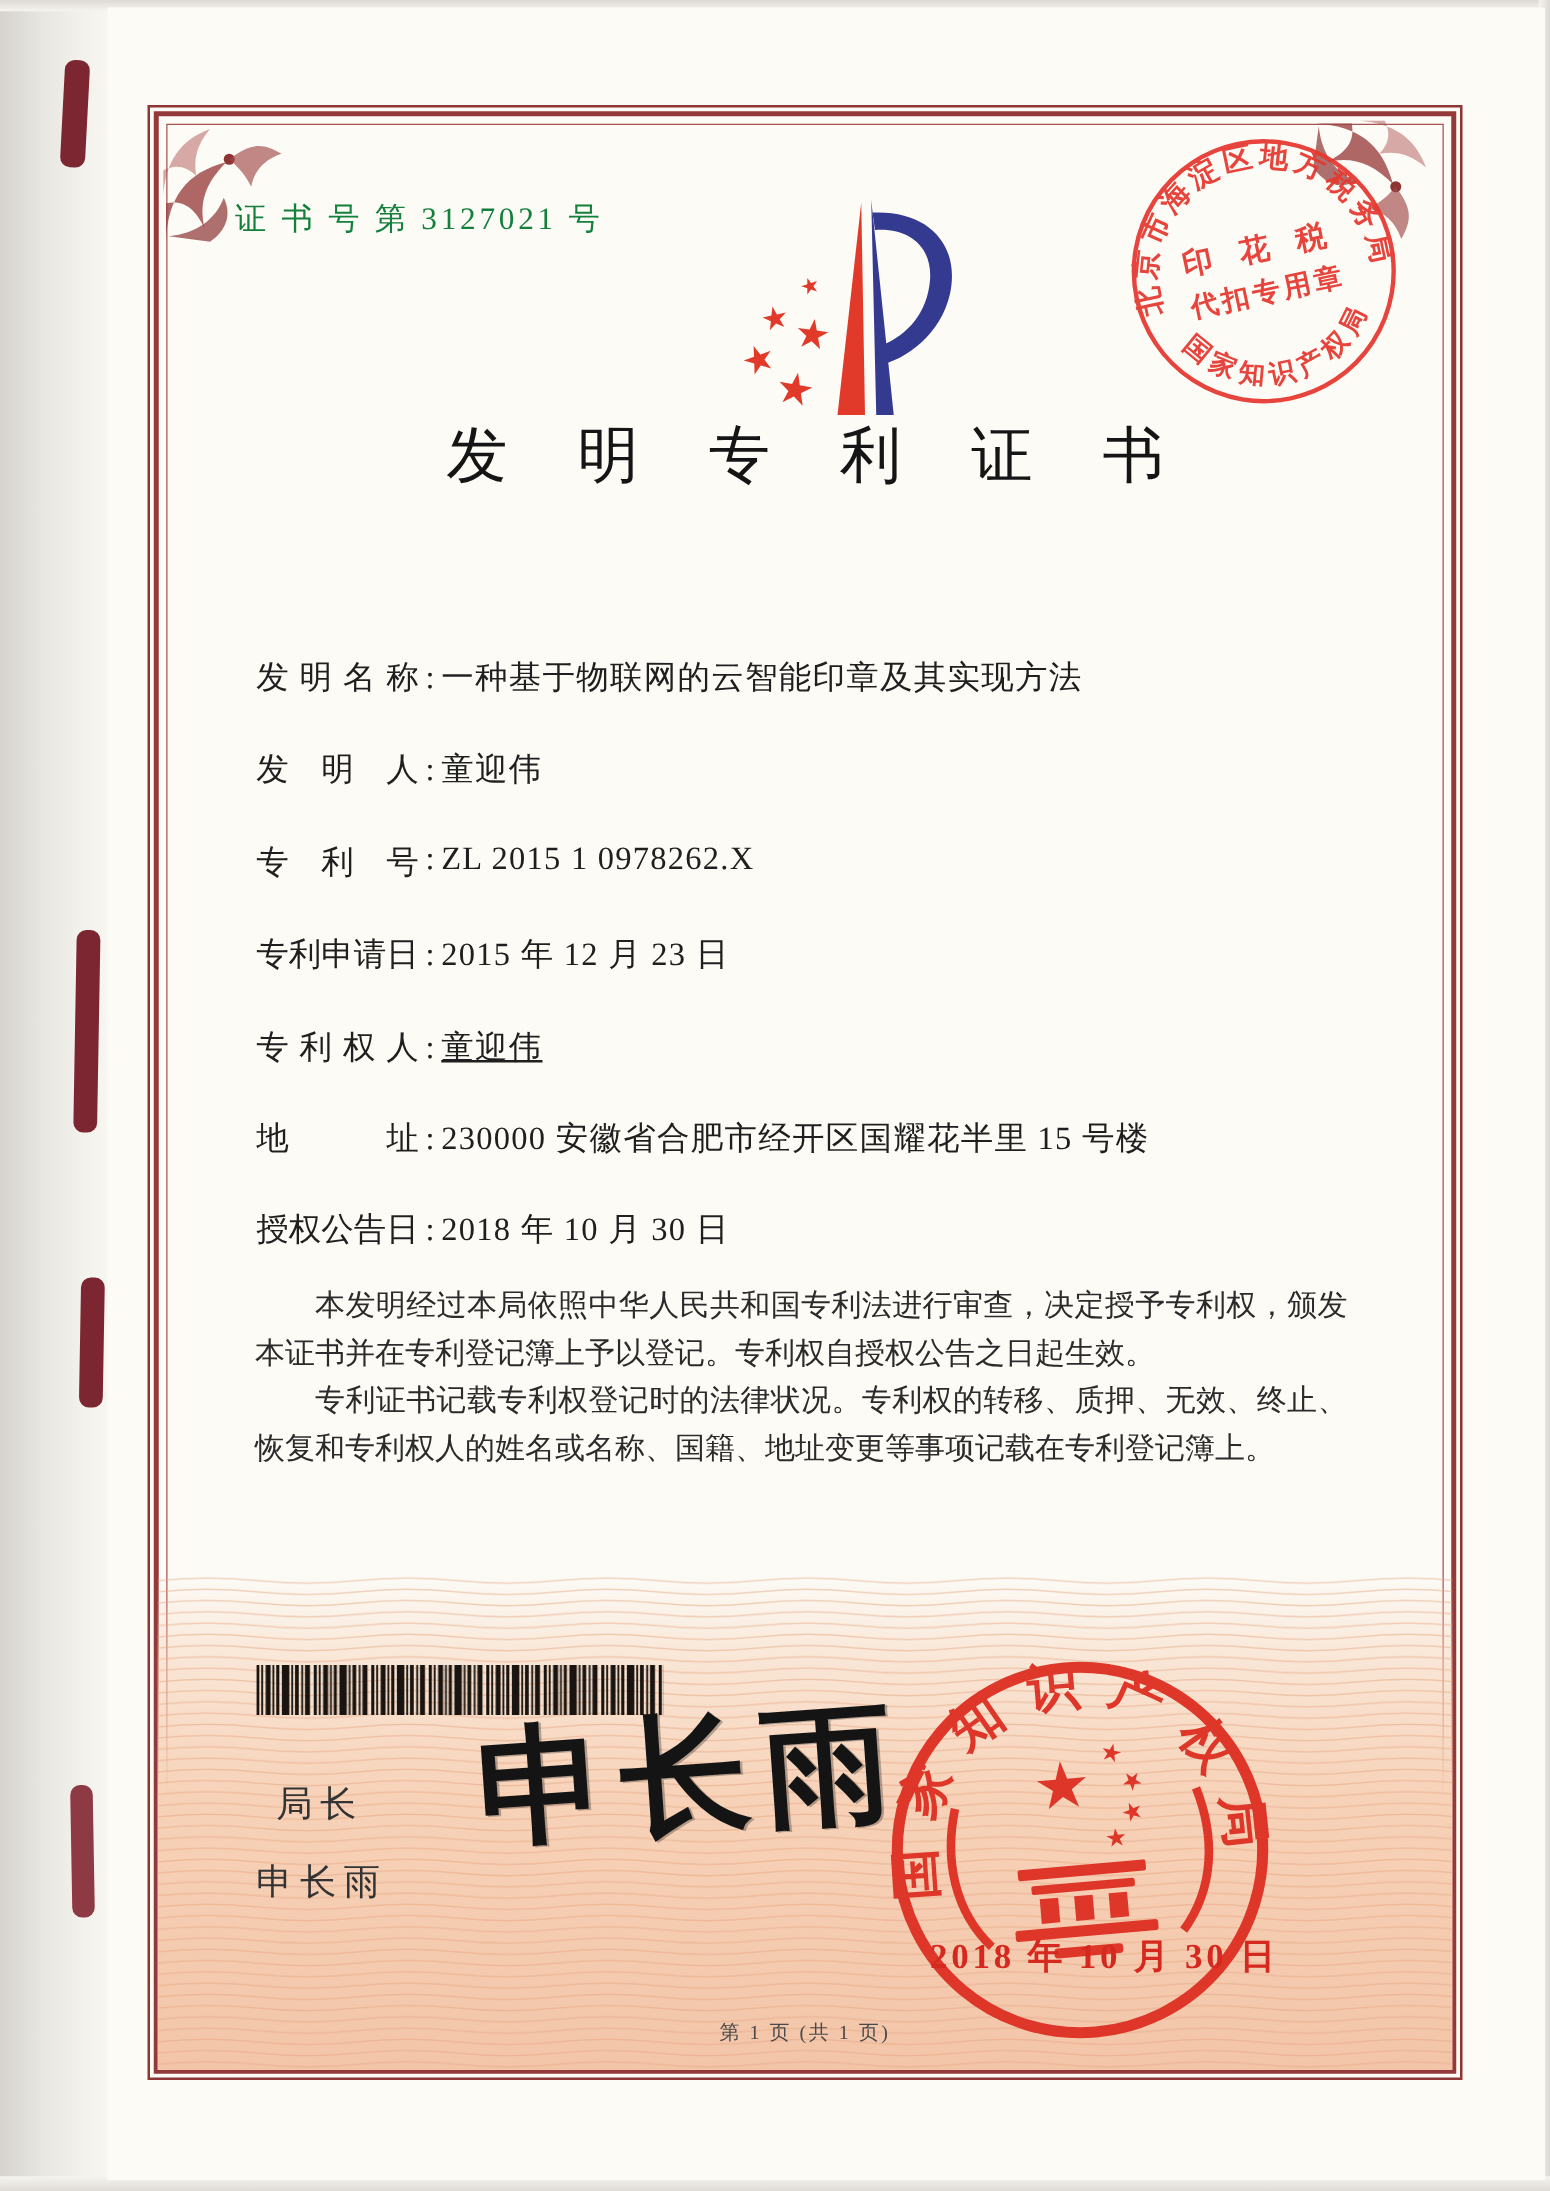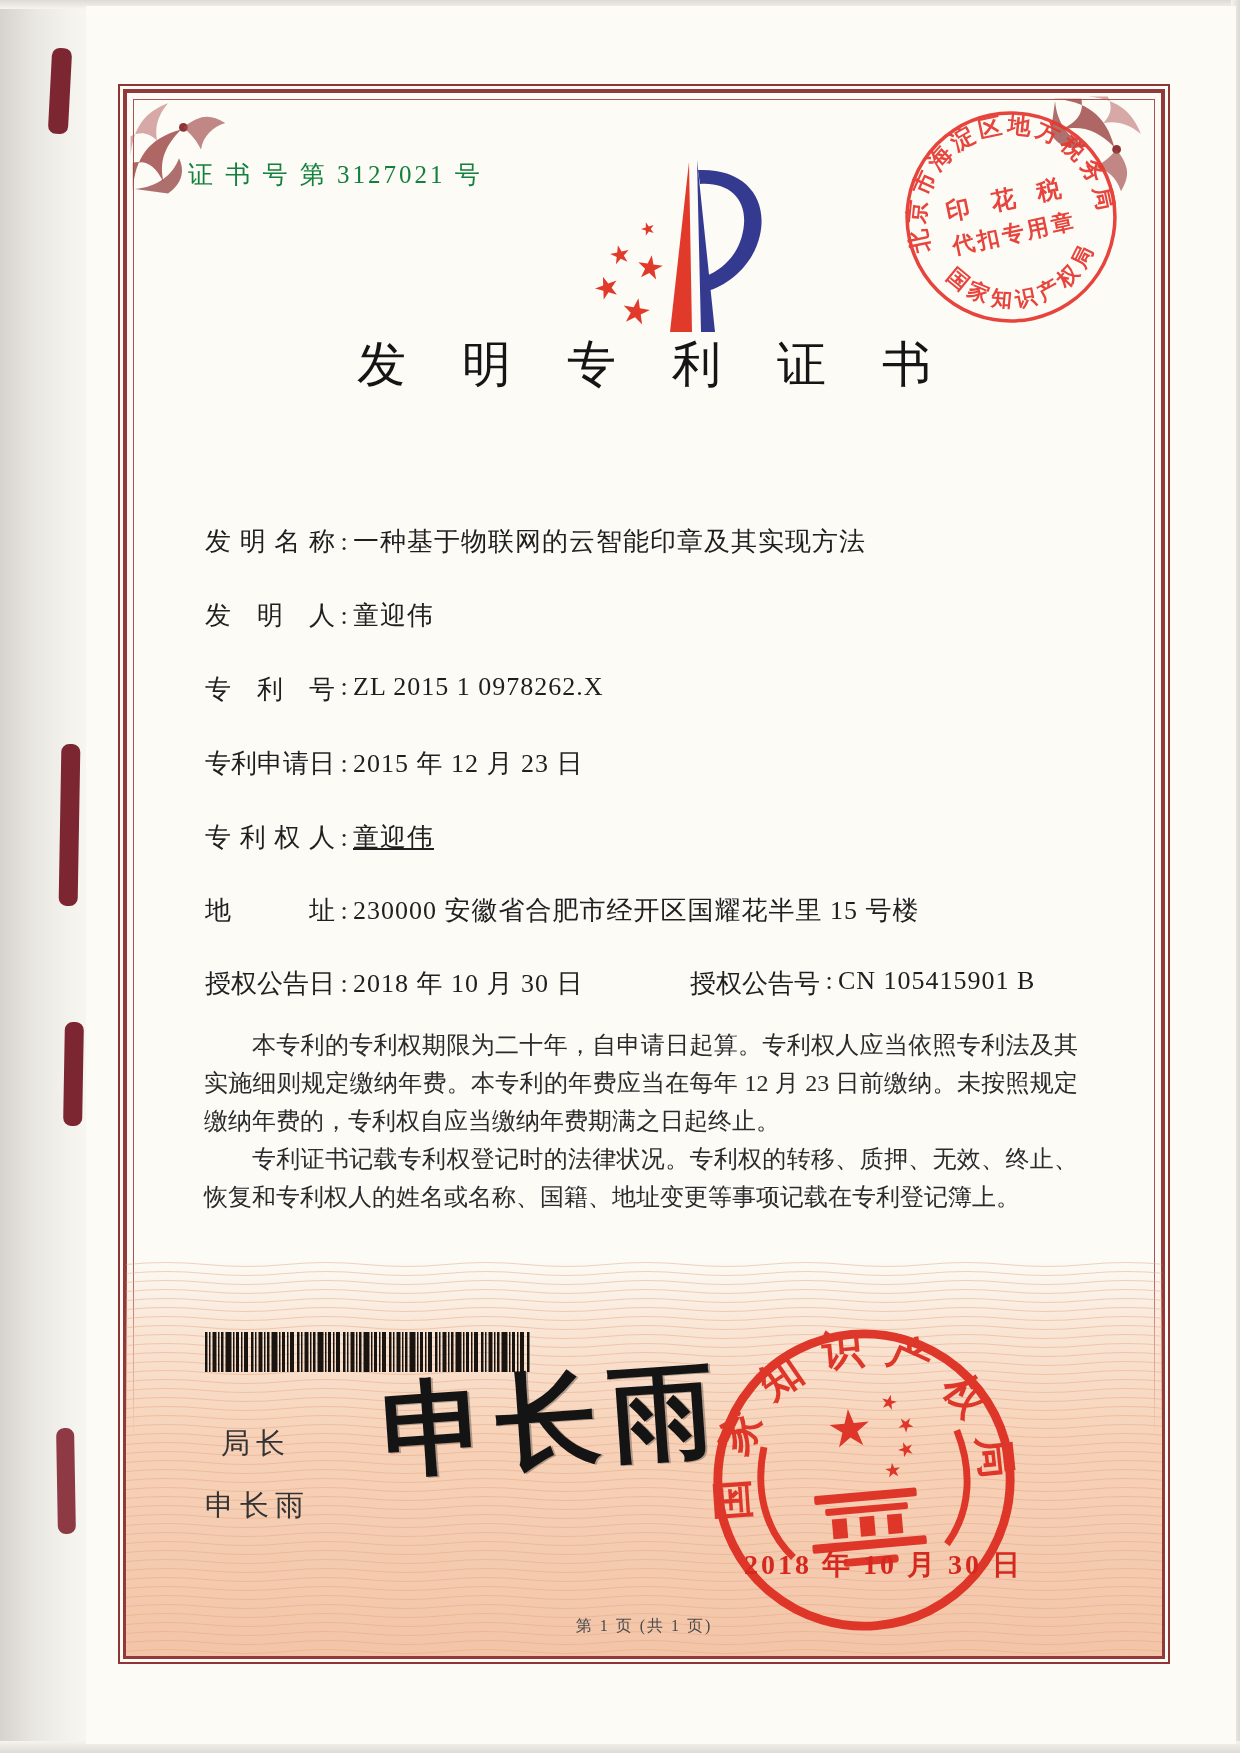--- a/index.html
+++ b/index.html
@@ -150,27 +150,24 @@
   <span class="lab">专利申请日</span><span class="colon">:</span><span class="val">2015 年 12 月 23 日</span>
 </div>
 <div class="abs row r5">
   <span class="lab">专利权人</span><span class="colon">:</span><span class="val">童迎伟</span>
 </div>
 <div class="abs row r6">
   <span class="lab">地址</span><span class="colon">:</span><span class="val">230000 安徽省合肥市经开区国耀花半里 15 号楼</span>
 </div>
 <div class="abs row r7">
   <span class="lab">授权公告日</span><span class="colon">:</span><span class="val">2018 年 10 月 30 日</span>
-  <span class="second">
-    <span class="lab">授权公告号</span><span class="colon">:</span><span class="val">CN 105415901 B</span>
-  </span>
 </div>
 
 <div class="abs body-text">
-  <p>本专利的专利权期限为二十年，自申请日起算。专利权人应当依照专利法及其实施细则规定缴纳年费。本专利的年费应当在每年 12 月 23 日前缴纳。未按照规定缴纳年费的，专利权自应当缴纳年费期满之日起终止。</p>
+  <p>本发明经过本局依照中华人民共和国专利法进行审查，决定授予专利权，颁发本证书并在专利登记簿上予以登记。专利权自授权公告之日起生效。</p>
   <p>专利证书记载专利权登记时的法律状况。专利权的转移、质押、无效、终止、恢复和专利权人的姓名或名称、国籍、地址变更等事项记载在专利登记簿上。</p>
 </div>
 
 <div class="abs band">
   <svg xmlns="http://www.w3.org/2000/svg">
     <defs>
       <pattern id="wv" width="160" height="9" patternUnits="userSpaceOnUse">
         <path d="M0,4.5 Q40,0.5 80,4.5 T160,4.5" fill="none" stroke="#e3a584" stroke-width="1.1" opacity="0.5"></path>
       </pattern>
     </defs>

